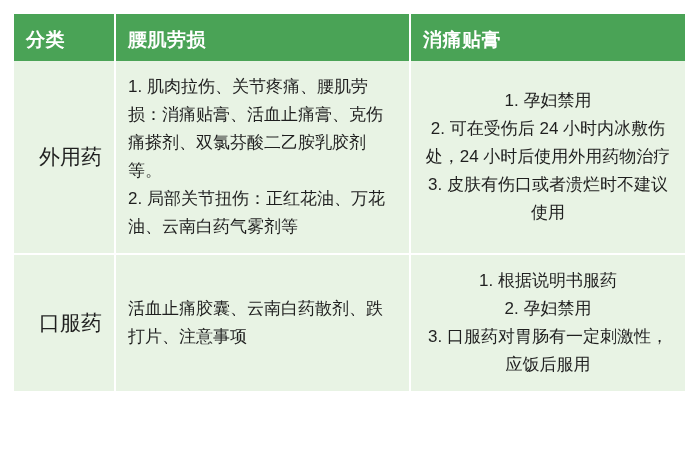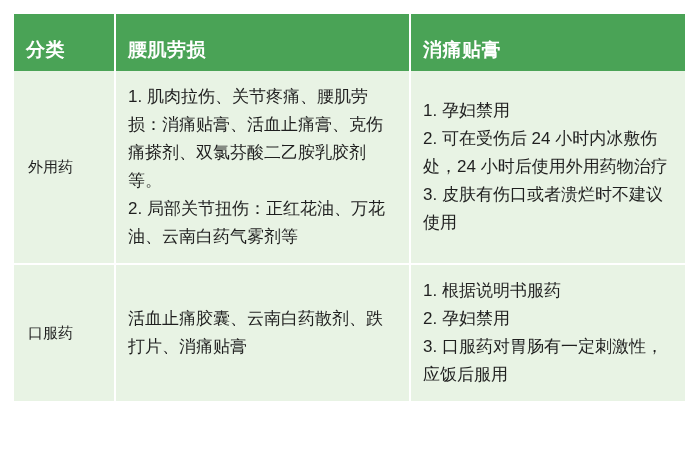--- a/index.html
+++ b/index.html
@@ -28,44 +28,44 @@
   table.med-table col.c1 { width: 101px; }
   table.med-table col.c2 { width: 295px; }
   table.med-table col.c3 { width: 275px; }
 
   thead th {
     background: #4aa356;
     color: #ffffff;
     font-size: 19px;
     font-weight: bold;
     text-align: left;
-    padding: 25px 10px 9px 12px;
+    padding: 15px 10px 9px 12px;
     border-right: 2px solid #ffffff;
     letter-spacing: 0.5px;
     line-height: 1.2;
     margin-top: 8px;
   }
   thead th:last-child { border-right: none; }
 
   tbody td {
     background: #e8f3e4;
     font-size: 17px;
     line-height: 1.65;
     vertical-align: middle;
     padding: 12px 12px 12px 12px;
     border-right: 2px solid #ffffff;
     border-bottom: 2px solid #ffffff;
     color: #1f1f1f;
   }
-  tbody td:last-child { border-right: none; }
+  tbody td:last-child { border-right: none; text-align: center; }
   tbody tr:last-child td { border-bottom: none; }
 
   td.cat {
-    text-align: left;
-    font-size: 15px;
+    text-align: right;
+    font-size: 21px;
     padding-left: 14px;
   }
 
   .cell-text { white-space: pre-wrap; }
 </style>
 </head>
 <body>
 
 <div class="table-wrap">
   <table class="med-table">
@@ -85,20 +85,20 @@
       <tr>
         <td class="cat">外用药</td>
         <td class="cell-text">1. 肌肉拉伤、关节疼痛、腰肌劳损：消痛贴膏、活血止痛膏、克伤痛搽剂、双氯芬酸二乙胺乳胶剂等。
 2. 局部关节扭伤：正红花油、万花油、云南白药气雾剂等</td>
         <td class="cell-text">1. 孕妇禁用
 2. 可在受伤后 24 小时内冰敷伤处，24 小时后使用外用药物治疗
 3. 皮肤有伤口或者溃烂时不建议使用</td>
       </tr>
       <tr>
         <td class="cat">口服药</td>
-        <td class="cell-text">活血止痛胶囊、云南白药散剂、跌打片、消痛贴膏</td>
+        <td class="cell-text">活血止痛胶囊、云南白药散剂、跌打片、注意事项</td>
         <td class="cell-text">1. 根据说明书服药
 2. 孕妇禁用
 3. 口服药对胃肠有一定刺激性，应饭后服用</td>
       </tr>
     </tbody>
   </table>
 </div>
 
 </body></html>

